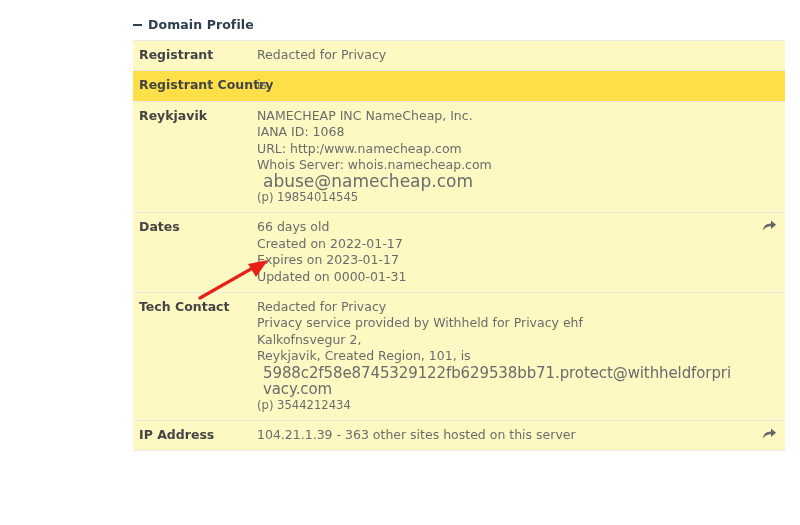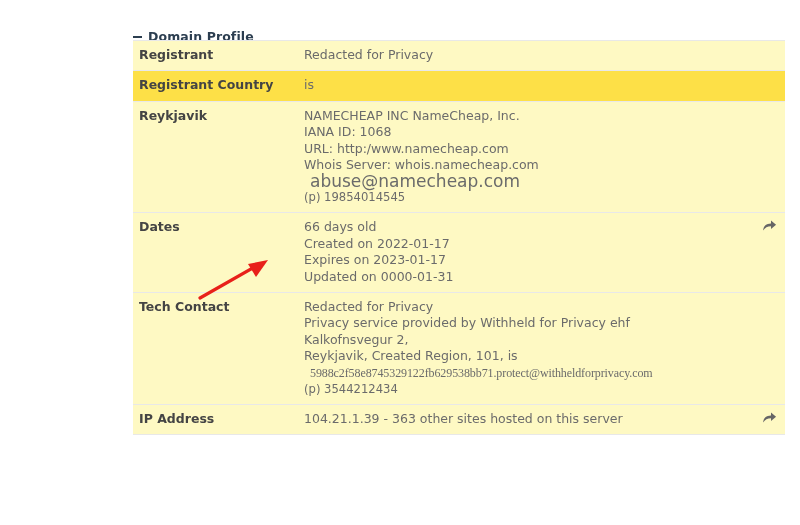--- a/index.html
+++ b/index.html
@@ -29,21 +29,20 @@
     left: 133px;
     top: 17px;
     display: flex;
     align-items: center;
     gap: 6px;
     font-size: 12.5px;
     font-weight: bold;
     color: #2c3e50;
     letter-spacing: 0.1px;
     cursor: pointer;
-    margin-top: 12px;
   }
   .collapse-icon {
     display: inline-block;
     width: 9px;
     height: 2px;
     background: #2c3e50;
     margin-top: 1px;
   }
 
   
@@ -82,37 +81,35 @@
     word-break: break-word;
   }
   .profile-table td.action-cell {
     width: 34px;
     text-align: right;
     padding-right: 8px;
   }
 
   .value-line {
     display: block;
-    margin-left: 47px;
   }
   .value-line.small {
     font-size: 17px;
     padding-left: 6px;
     line-height: 16px;
   }
   .value-line.small-plain {
     font-size: 11.6px;
     line-height: 16px;
   }
   .value-line.hash-email {
-    font-size: 12px;
+    font-size: 15px;
     padding-left: 6px;
     line-height: 16px;
     letter-spacing: -0.1px;
-    font-family: Liberation Serif, serif;
   }
 
   
   .share-icon {
     display: inline-block;
     width: 15px;
     height: 14px;
     cursor: pointer;
     vertical-align: top;
   }

